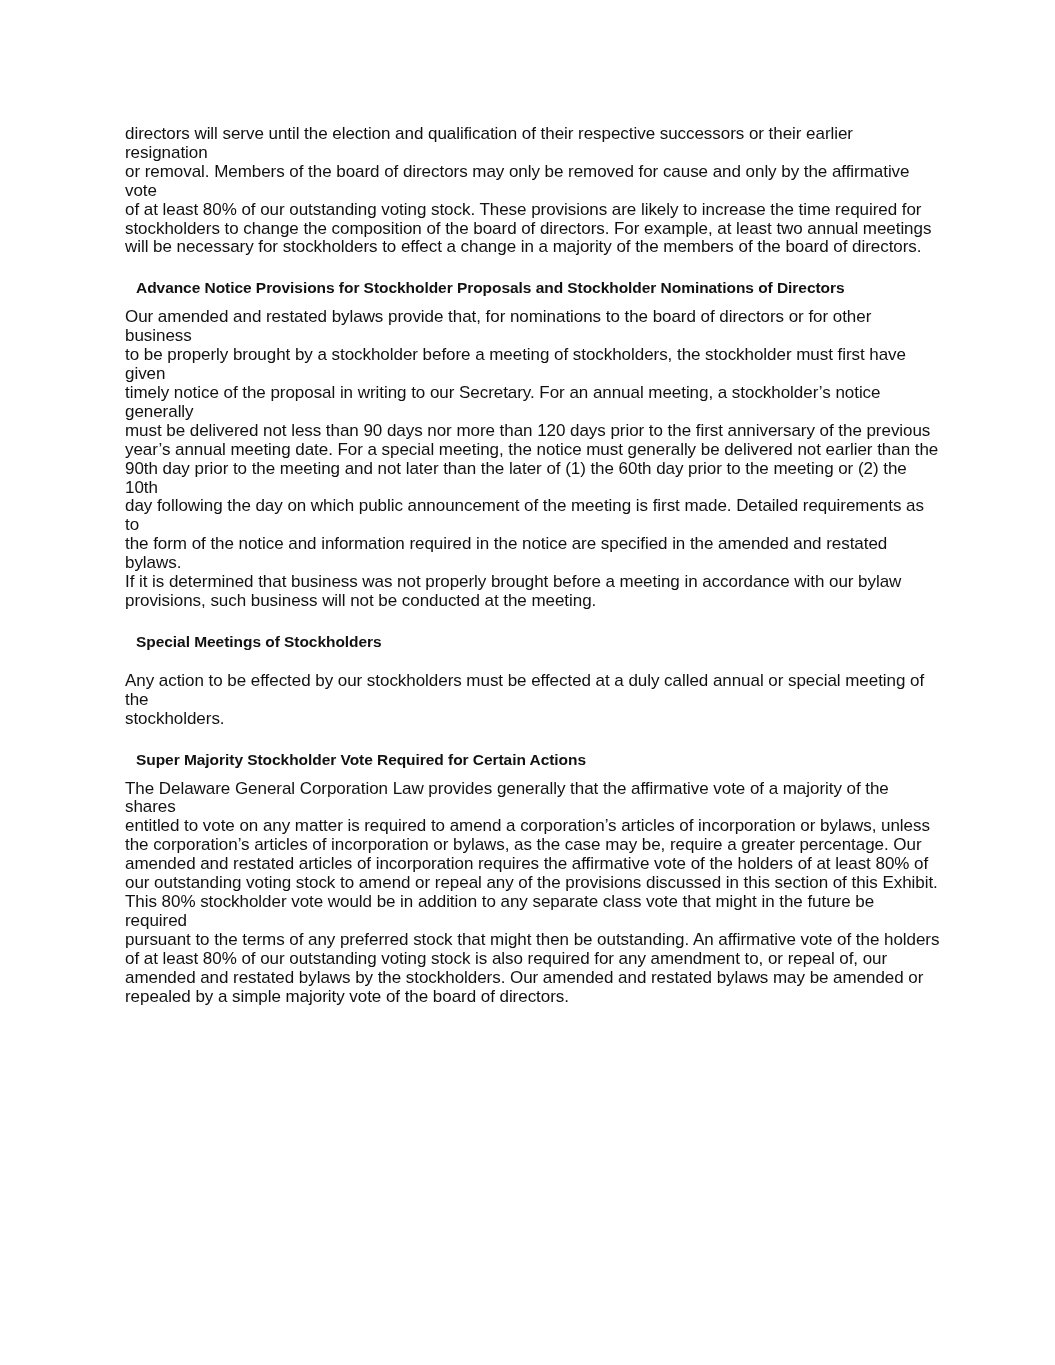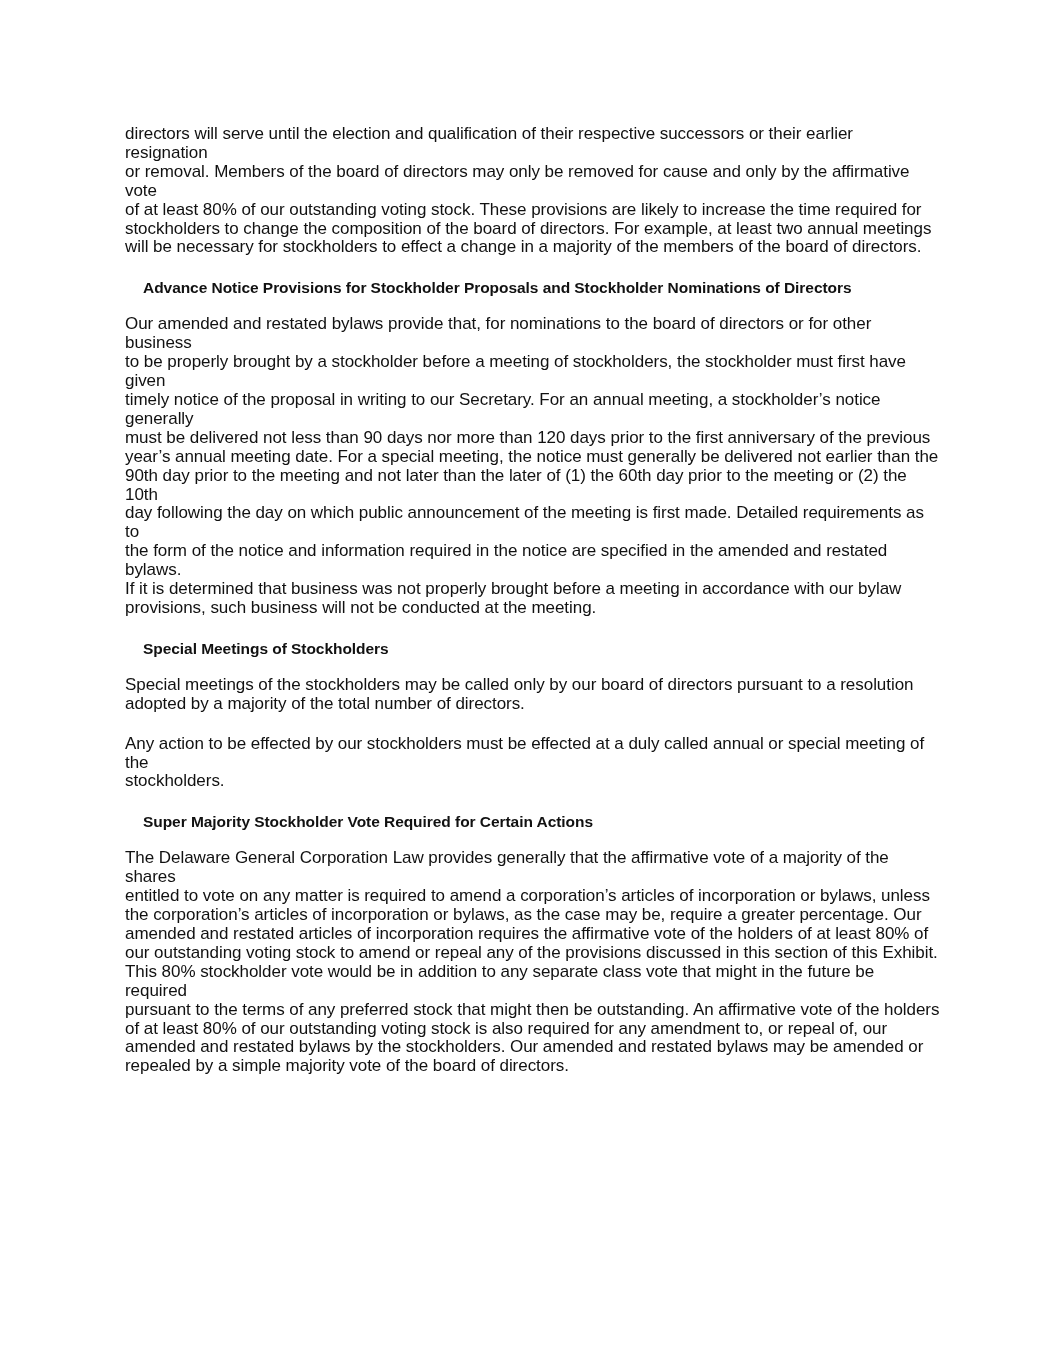--- a/index.html
+++ b/index.html
@@ -22,21 +22,21 @@
       width: 815px;
     }
     .para {
       margin: 0;
       font-size: 17px;
       line-height: 18.9px;
       white-space: pre-line;
       letter-spacing: -0.05px;
     }
     .heading {
-      margin: 18px;
+      margin: 11px;
       font-size: 15.5px;
       font-weight: bold;
       line-height: 19px;
       letter-spacing: -0.05px;
     }
     .section { margin: 0; }
     #s-advance { margin-top: 21px; }
     #s-special { margin-top: 21px; }
     #s-consent { margin-top: 21px; }
     #s-supermajority { margin-top: 21px; }
@@ -61,22 +61,20 @@
 year’s annual meeting date. For a special meeting, the notice must generally be delivered not earlier than the
 90th day prior to the meeting and not later than the later of (1) the 60th day prior to the meeting or (2) the 10th
 day following the day on which public announcement of the meeting is first made. Detailed requirements as to
 the form of the notice and information required in the notice are specified in the amended and restated bylaws.
 If it is determined that business was not properly brought before a meeting in accordance with our bylaw
 provisions, such business will not be conducted at the meeting.</p>
   </div>
 
   <div class="section" id="s-special">
     <h2 class="heading">Special Meetings of Stockholders</h2>
-    <p class="para">Special meetings of the stockholders may be called only by our board of directors pursuant to a resolution
-adopted by a majority of the total number of directors.</p>
   </div>
 
   <div class="section" id="s-consent">
     <p class="para">Any action to be effected by our stockholders must be effected at a duly called annual or special meeting of the
 stockholders.</p>
   </div>
 
   <div class="section" id="s-supermajority">
     <h2 class="heading">Super Majority Stockholder Vote Required for Certain Actions</h2>
     <p class="para">The Delaware General Corporation Law provides generally that the affirmative vote of a majority of the shares

